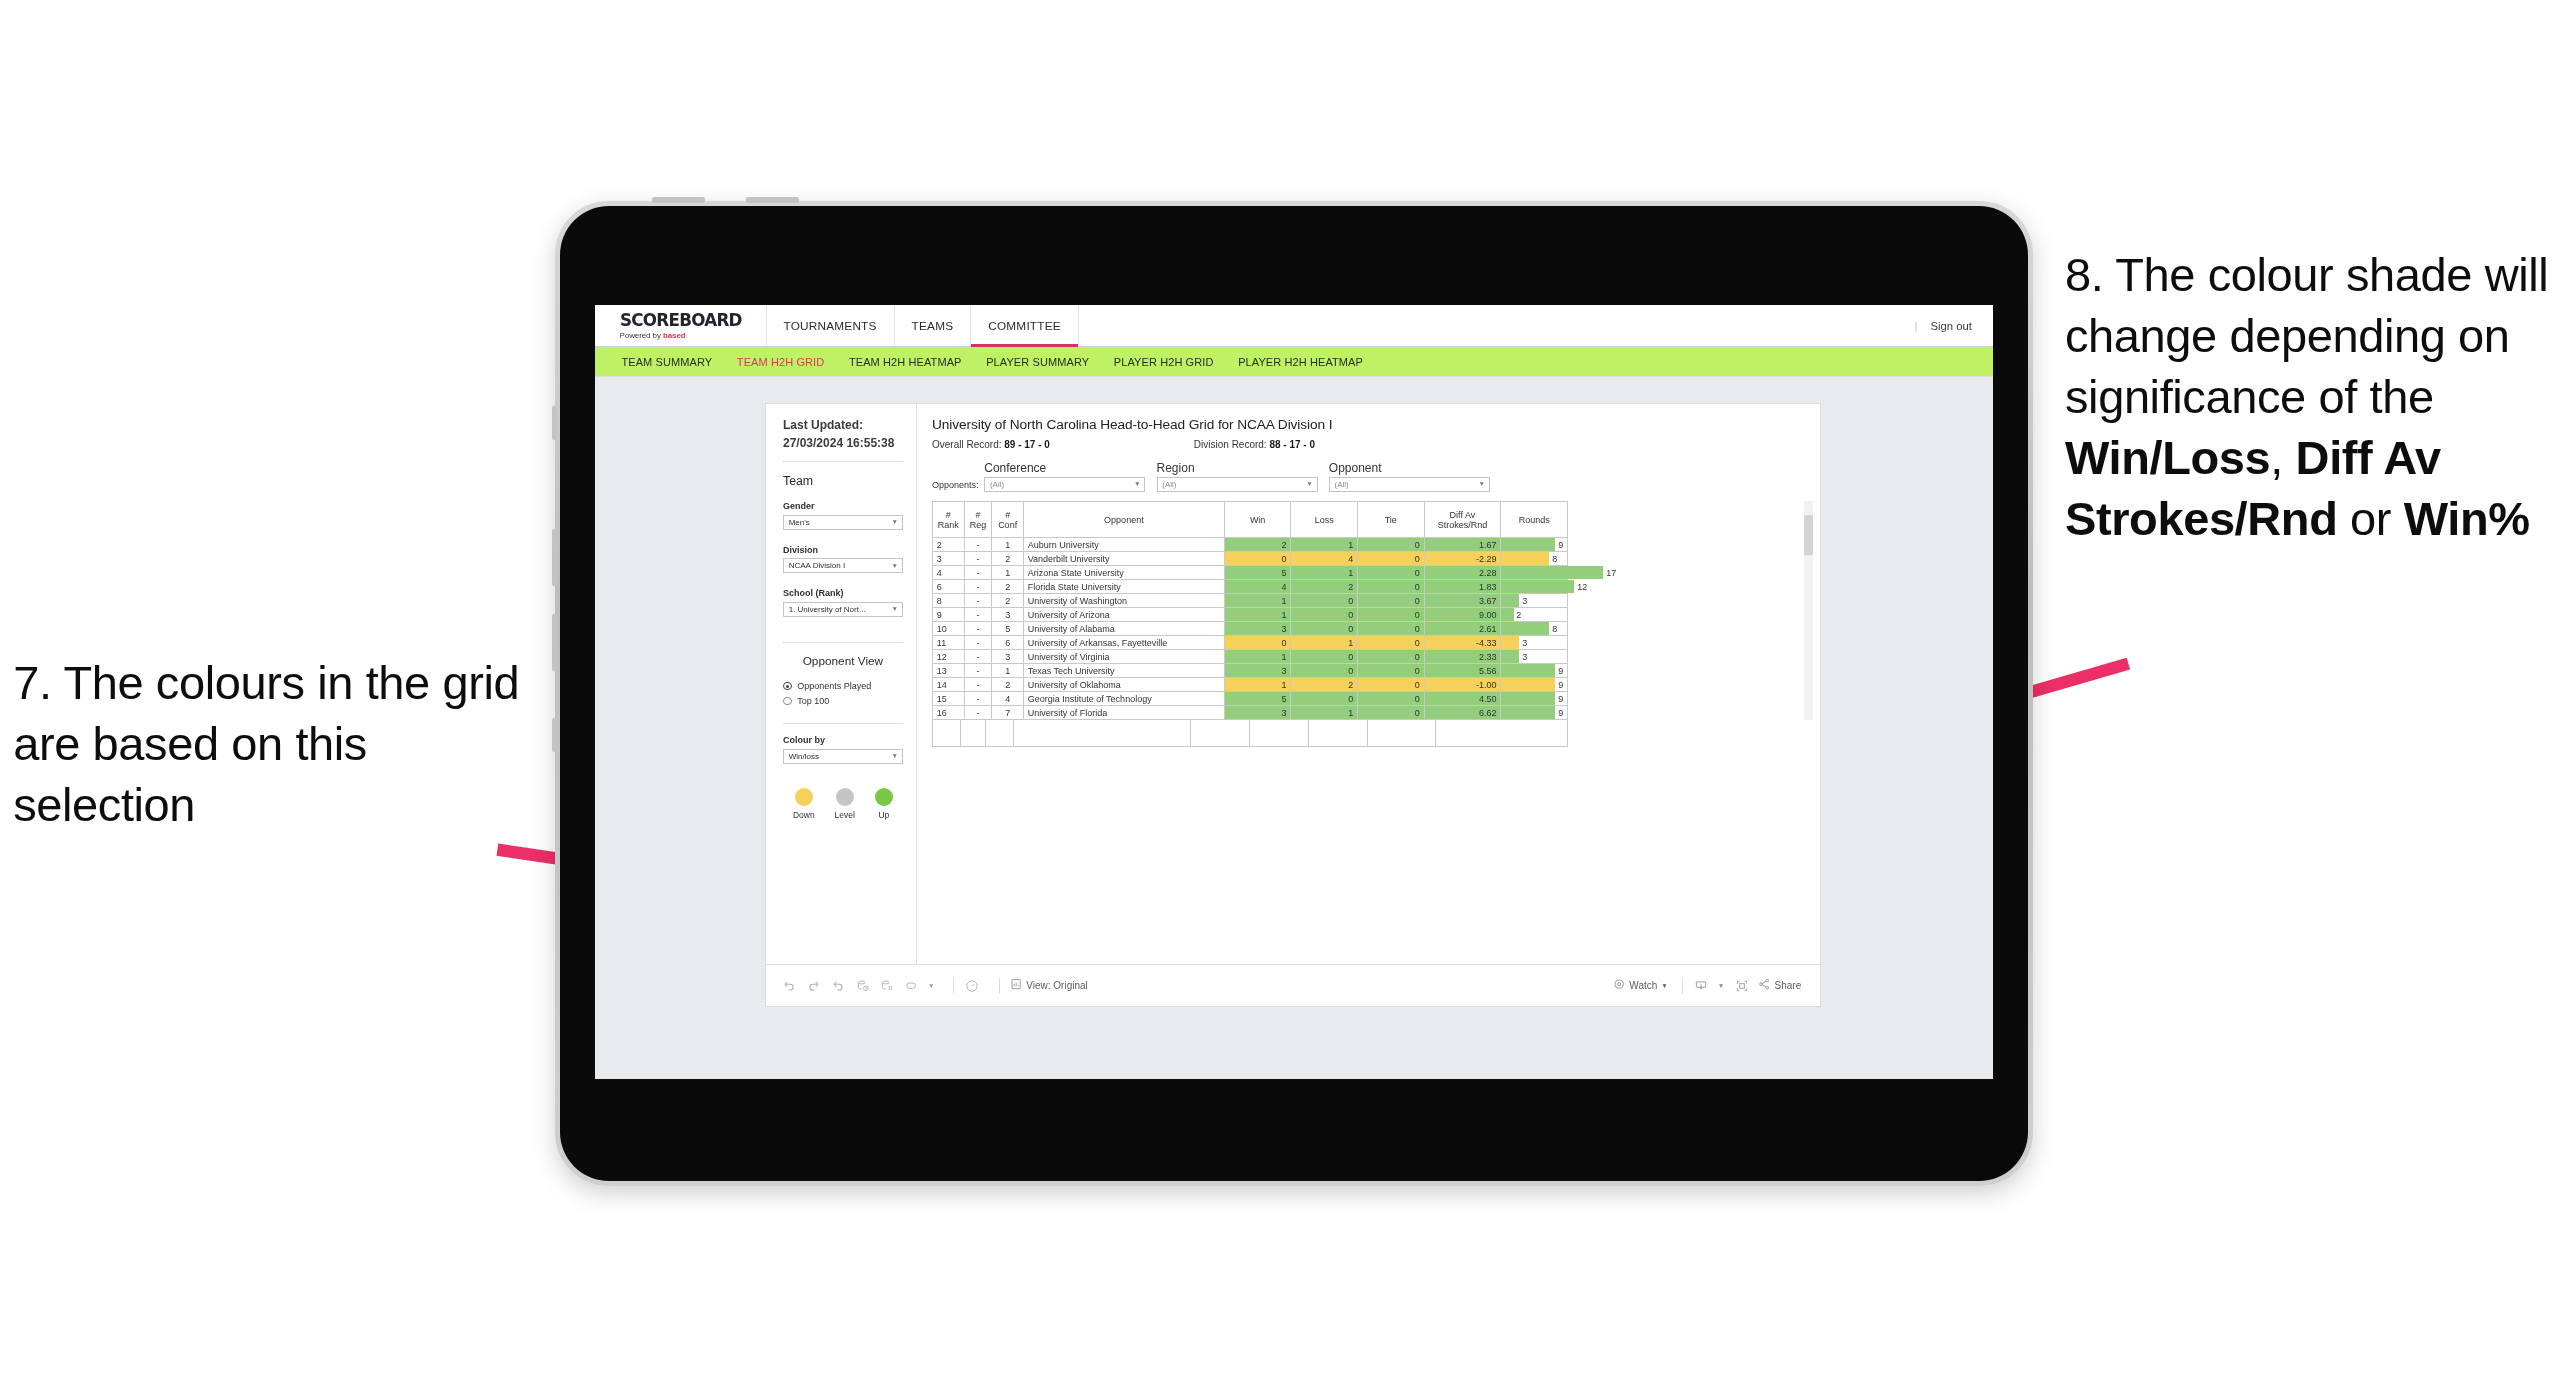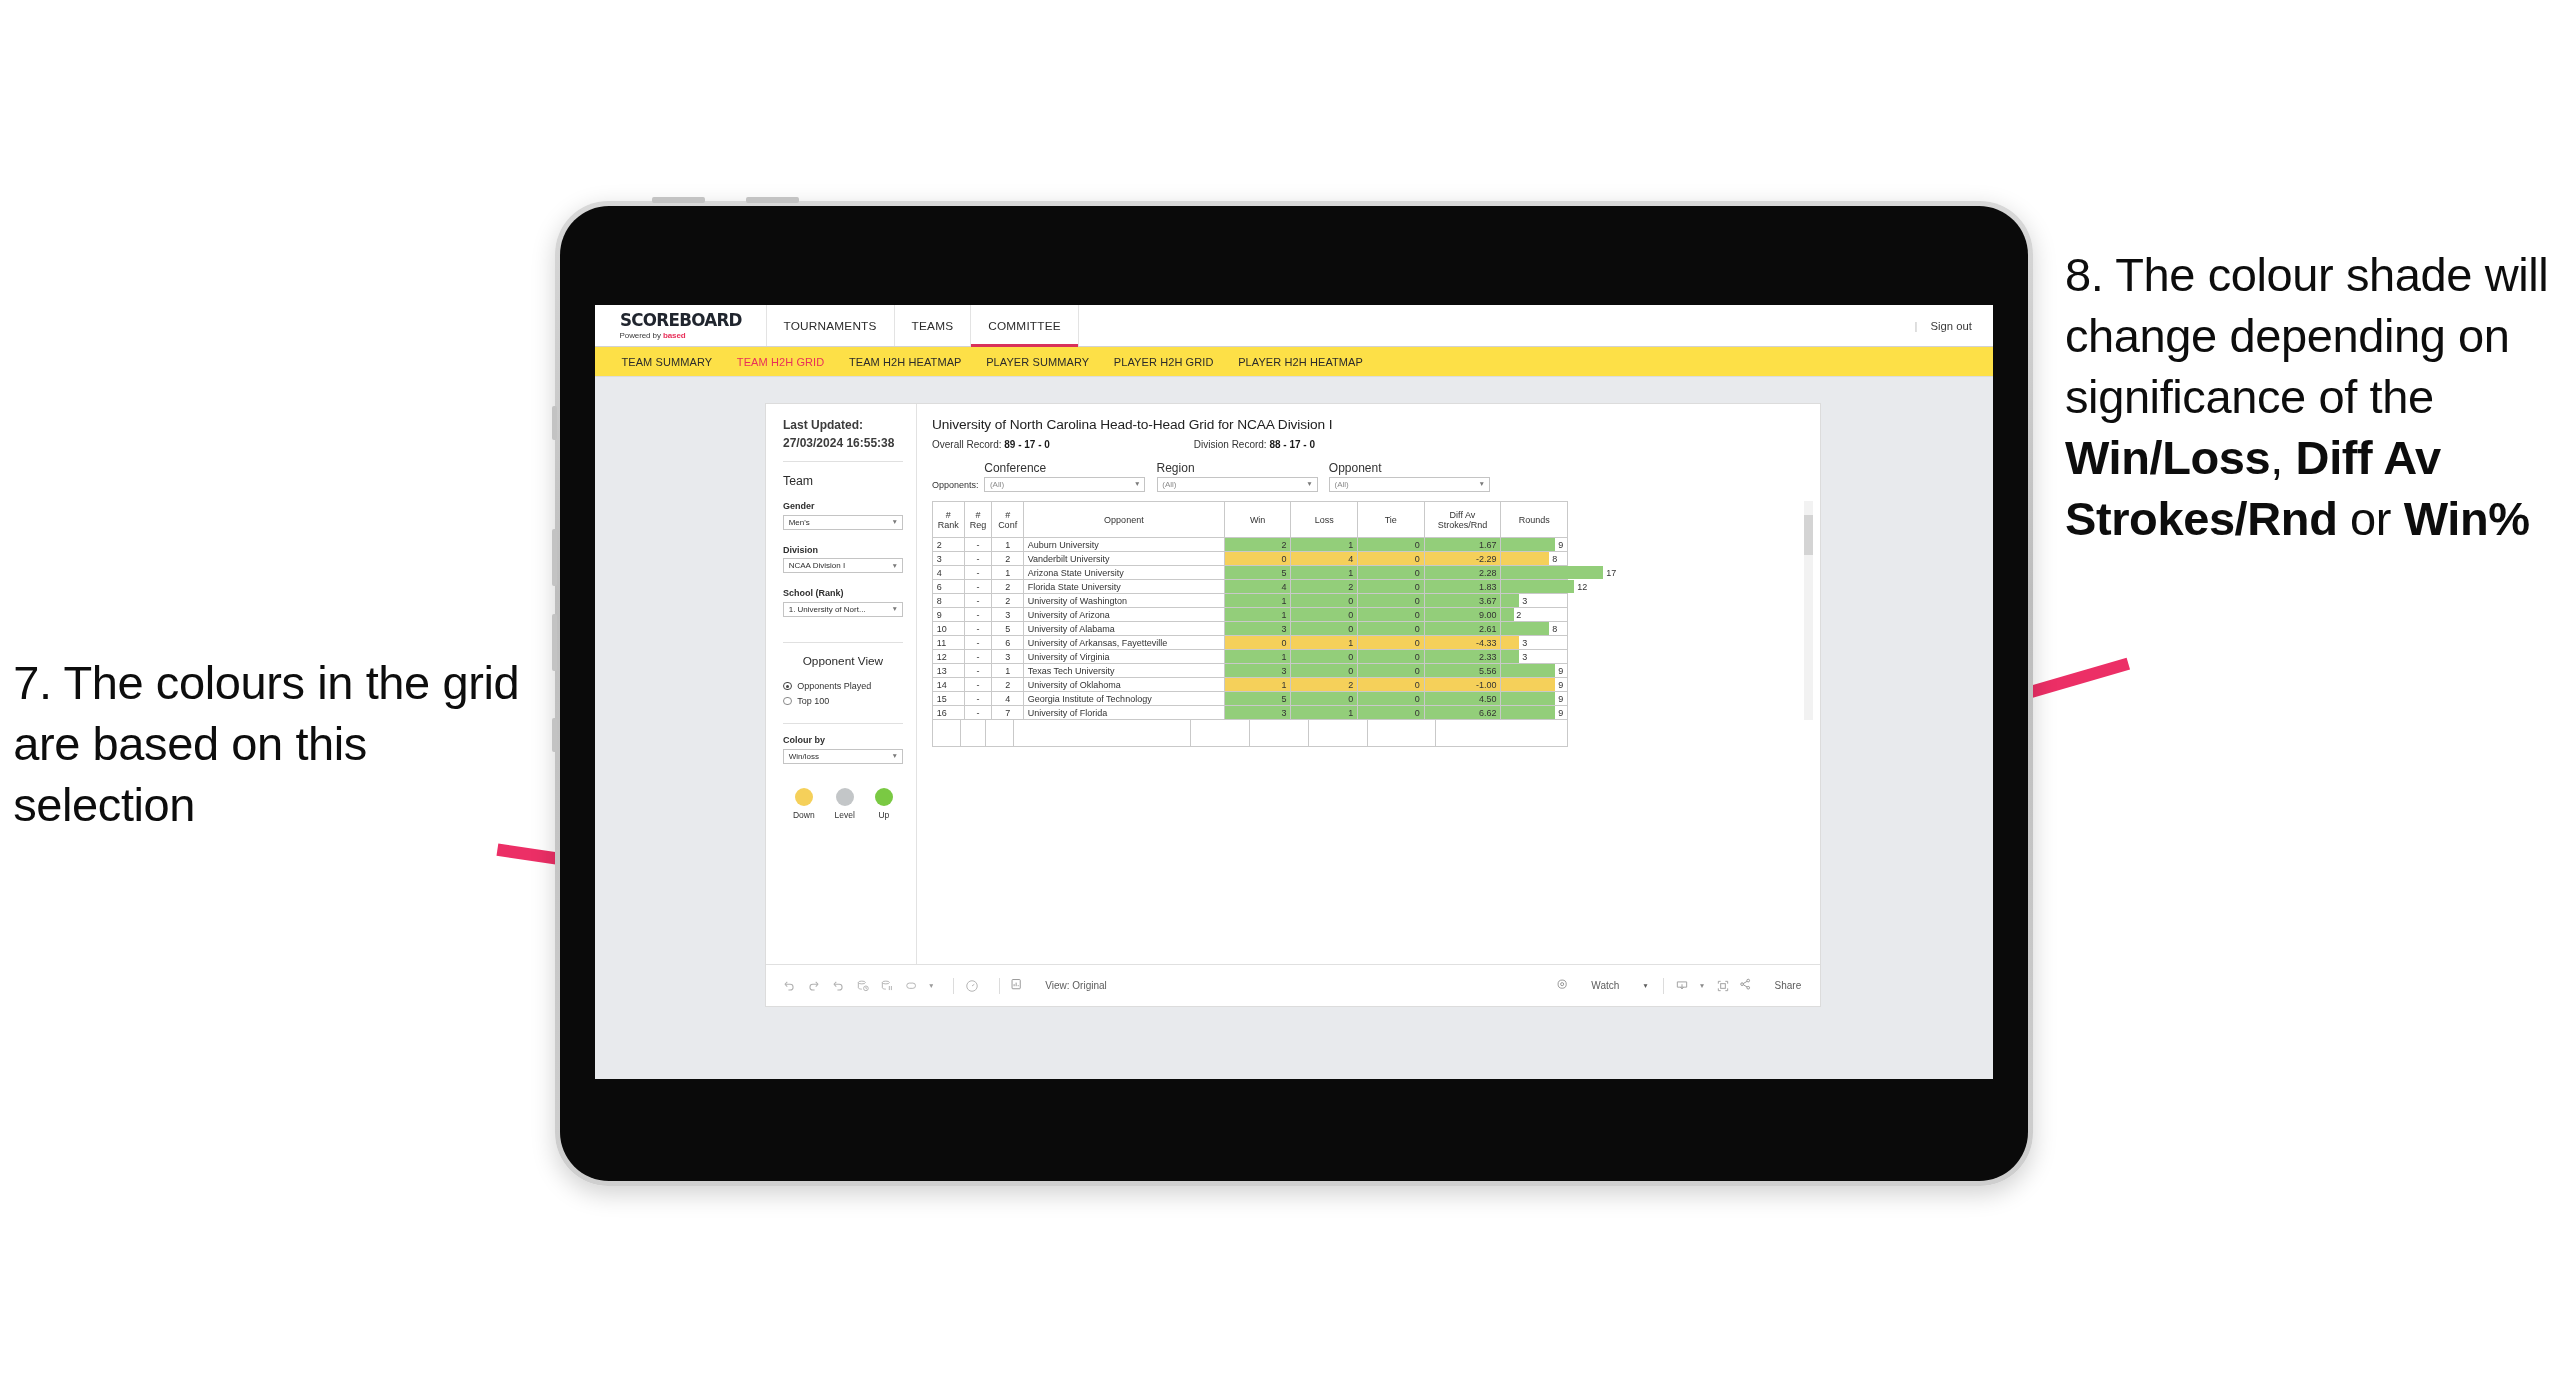--- a/index.html
+++ b/index.html
@@ -97,21 +97,21 @@
   #nav-spacer { flex: 1; }
   #signout {
     display: flex; align-items: center; gap: 13.2px;
     padding-right: 21px; font-size: 11.3px; color: #3b3b3b;
   }
   #signout .sep { color: #bdbdbd; }
   #signout .link { cursor: pointer; }
 
   
   #subnav {
-    height: 30px; background: #fde047;
+    height: 30px; background: #bef264;
     display: flex; align-items: center; gap: 24.6px;
     padding-left: 26.4px;
     border-bottom: 0.9px solid #dcdcdc;
     font-size: 11px; letter-spacing: 0.1px;
   }
   .subnav-item { color: #2b2b2b; cursor: pointer; }
   .subnav-item.active { color: #e8305a; }
 
   
   #viz {
@@ -216,21 +216,21 @@
 
   
   #toolbar {
     position: absolute; left: 0; right: 0; bottom: 0; height: 42px;
     border-top: 0.9px solid #e0e0e0; background: #fff;
     display: flex; align-items: center; padding: 0 15px;
     color: #8a8a8a; font-size: 10px;
   }
   .tb-icon { width: 16px; height: 16px; margin-right: 8.5px; opacity: .78; cursor: pointer; display: inline-flex; align-items: center; justify-content: center; }
   .tb-sep { width: 0.9px; height: 16px; background: #dcdcdc; margin: 0 10.4px; }
-  .tb-text { display: inline-flex; align-items: center; gap: 23px; color: #5c5c5c; cursor: pointer; margin-right: 3.8px; }
+  .tb-text { display: inline-flex; align-items: center; gap: 4px; color: #5c5c5c; cursor: pointer; margin-right: 3.8px; }
   #tb-spacer { flex: 1; }
   .tb-caret { font-size: 6.6px; }
 </style>
 </head>
 <body>
 
 <div id="stage">
 
   <div class="annot" id="annot-left">7. The colours in the grid are based on this selection</div>
 

